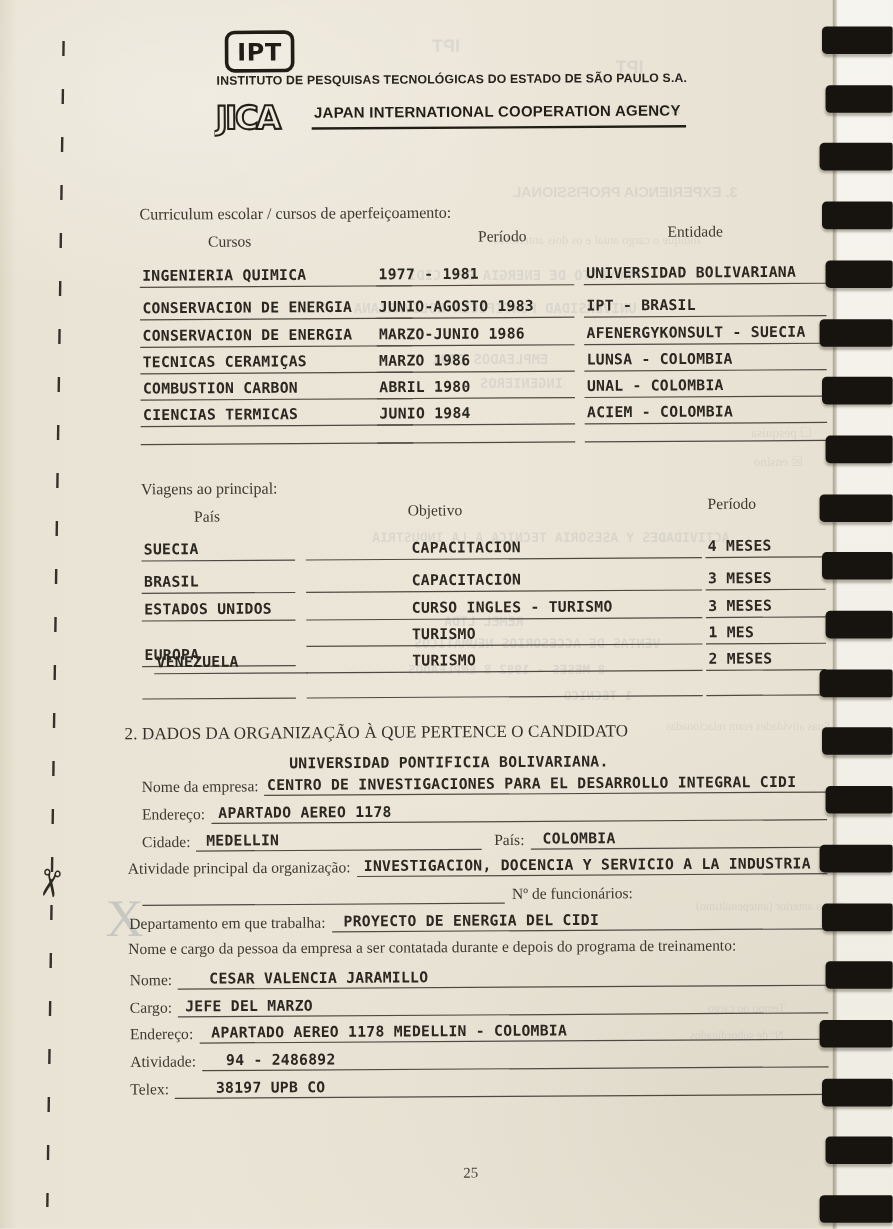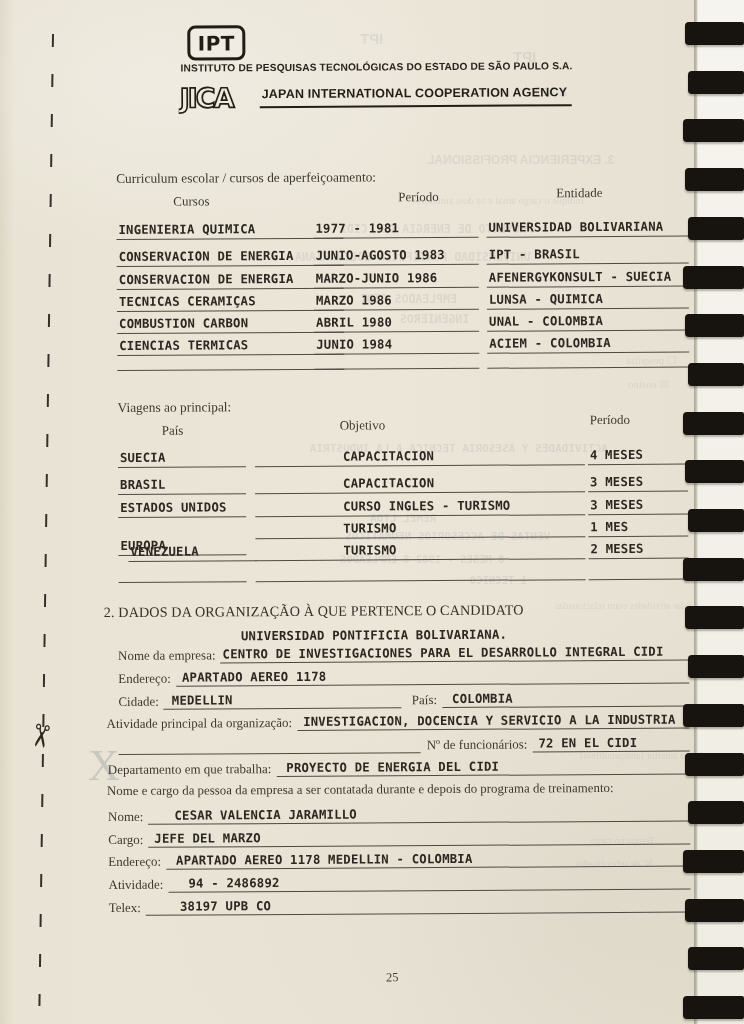--- a/index.html
+++ b/index.html
@@ -144,21 +144,21 @@
         <div class="cell mono" style="left: 488px; width: 202px; top: 268px;">
           <span>AFENERGYKONSULT - SUECIA</span>
         </div>
         <div class="cell mono" style="left: 118px; width: 227px; top: 290px;">
           <span>TECNICAS CERAMIÇAS</span>
         </div>
         <div class="cell mono" style="left: 315px; width: 165px; top: 290px;">
           <span>MARZO 1986</span>
         </div>
         <div class="cell mono" style="left: 488px; width: 202px; top: 290px;">
-          <span>LUNSA - QUIMICA</span>
+          <span>LUNSA - COLOMBIA</span>
         </div>
         <div class="cell mono" style="left: 118px; width: 227px; top: 312px;">
           <span>COMBUSTION CARBON</span>
         </div>
         <div class="cell mono" style="left: 315px; width: 165px; top: 312px;">
           <span>ABRIL 1980</span>
         </div>
         <div class="cell mono" style="left: 488px; width: 202px; top: 312px;">
           <span>UNAL - COLOMBIA</span>
         </div>
@@ -274,23 +274,20 @@
     <div class="frow" style="left:105px;top:713px;">
       <span class="flabel">Atividade principal da organização:</span>
       <span class="ffill">
           <span class="fval mono" style="left:6px;">INVESTIGACION, DOCENCIA Y SERVICIO A LA INDUSTRIA</span>
         </span>
     </div>
 
     <div class="frow" style="left:117px;top:736px;">
       <span class="ffill lead"></span>
       <span class="flabel" style="margin-left:6px;">Nº de funcionários:</span>
-      <span class="ffill">
-          <span class="fval mono" style="left:6px;">72 EN EL CIDI</span>
-        </span>
     </div>
 
     <div class="frow" style="left:106px;top:759px;">
       <span class="flabel">Departamento em que trabalha:</span>
       <span class="ffill">
           <span class="fval mono" style="left:10px;">PROYECTO DE ENERGIA DEL CIDI</span>
         </span>
     </div>
 
     <div class="abs slabel" style="left:105px;top:784px;font-size:12.9px;">Nome e cargo da pessoa da empresa a ser contatada durante e depois do programa de treinamento:</div>

